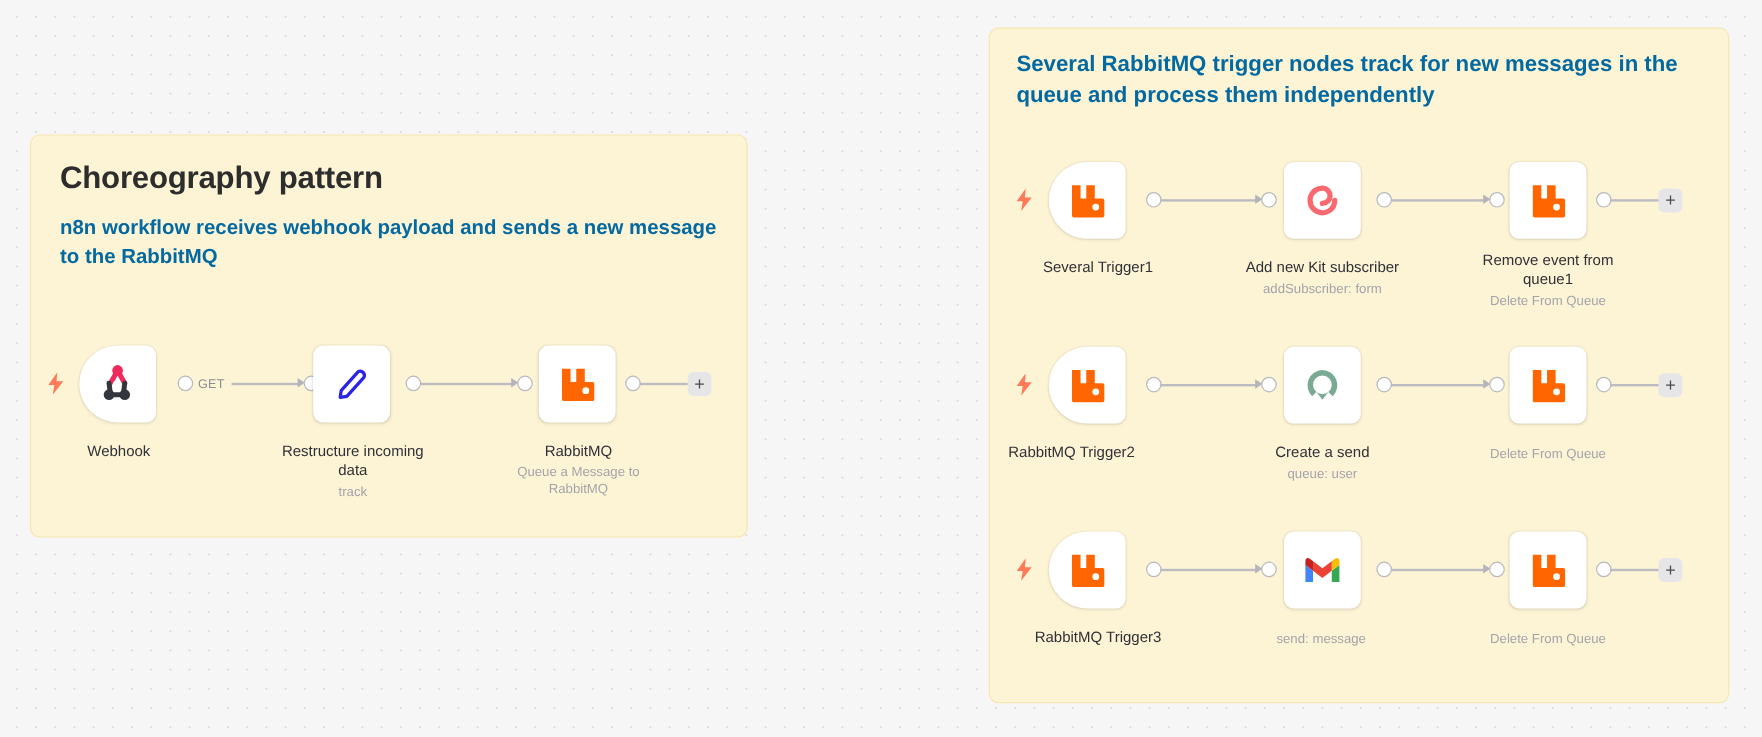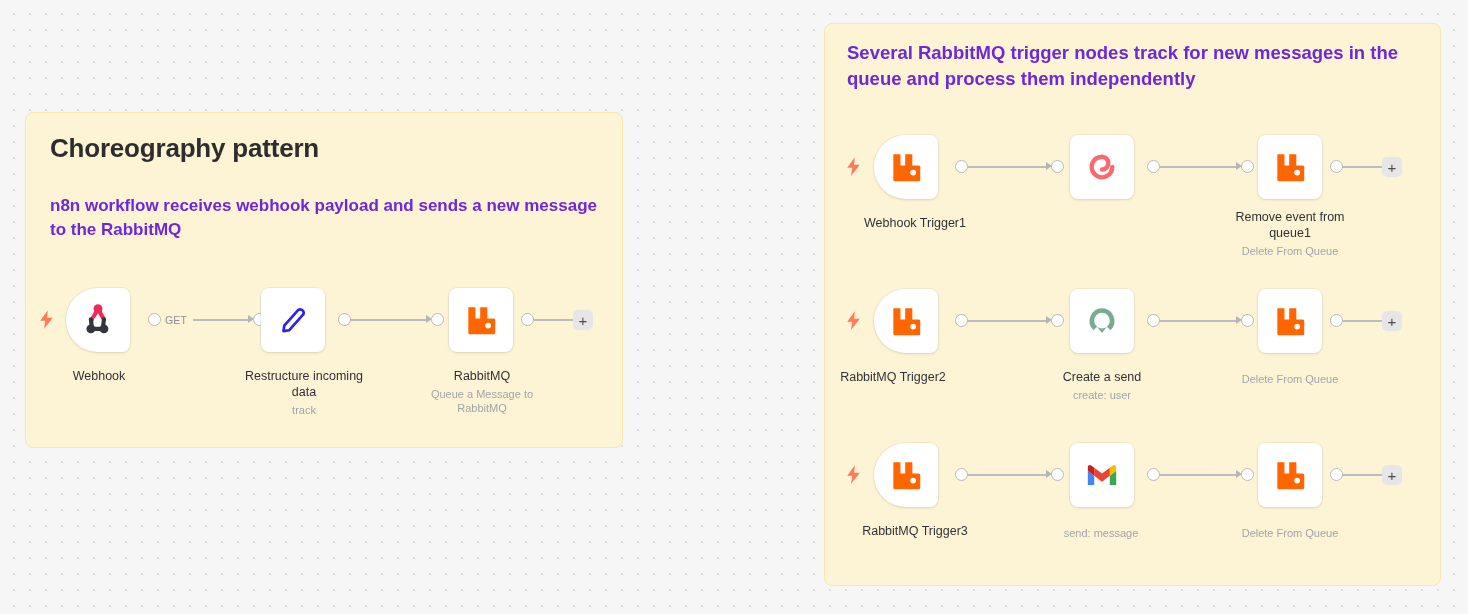--- a/index.html
+++ b/index.html
@@ -25,25 +25,25 @@
     box-sizing:border-box;
   }
   #sticky-left{left:25px;top:112px;width:598px;height:336px;}
   #sticky-right{left:824px;top:23px;width:617px;height:563px;}
 
   .sticky-title{
     font-size:26px;font-weight:bold;color:#2d2d2d;
     margin:0;padding:0;letter-spacing:-.2px;line-height:1.2;
   }
   .sticky-sub{
-    font-size:17px;font-weight:bold;color:#6d28d9;
+    font-size:17px;font-weight:bold;color:#0369a1;
     line-height:1.38;margin:0;
   }
   #sticky-left .pad{padding:20px 24px 0 24px;}
-  #sticky-left .sticky-sub{margin-top:30px;}
+  #sticky-left .sticky-sub{margin-top:14px;}
   #sticky-right .pad{padding:16px 24px 0 22px;}
   #sticky-right .sticky-sub{font-size:18.5px;line-height:1.42;}
 
   
   .node{
     position:absolute;
     width:64px;height:64px;
     background:#ffffff;
     border-radius:8px;
     box-shadow:0 1px 3px rgba(0,0,0,.10),0 0 0 1px rgba(0,0,0,.035);
@@ -147,21 +147,21 @@
 
   <div class="node" style="left:261px;top:288px;">
     <svg class="ico" viewBox="0 0 48 48">
       <path d="M12 38 L13 31 L31 11 A4.5 4.5 0 0 1 37 17 L19 37 Z" fill="none" stroke="#2a23e8" stroke-width="3.4" stroke-linejoin="round"></path>
     </svg>
   </div>
   <div class="dot" style="left:338px;top:313px;"></div>
   <div class="wire" style="left:350px;top:319px;width:78px;"></div>
   <div class="arrow" style="left:426px;top:315px;"></div>
   <div class="dot" style="left:431px;top:313px;"></div>
-  <div class="nlabel" style="left:232px;top:368px;width:124px;margin-left:10px;">
+  <div class="nlabel" style="left:232px;top:368px;width:124px;">
     <span class="name">Restructure incoming data</span>
     <span class="sub">track</span>
   </div>
 
   <div class="node" style="left:449px;top:288px;">
     <svg class="ico" viewBox="0 0 48 48">
       <path d="M8 8 h9 v14 h6 V8 h9 v14 h8 a2 2 0 0 1 2 2 v16 a2 2 0 0 1 -2 2 H10 a2 2 0 0 1 -2 -2 Z" fill="#ff6600"></path>
       <circle cx="33" cy="31" r="3.6" fill="#ffffff"></circle>
     </svg>
   </div>
@@ -181,33 +181,37 @@
     <svg class="ico" viewBox="0 0 48 48">
       <path d="M8 8 h9 v14 h6 V8 h9 v14 h8 a2 2 0 0 1 2 2 v16 a2 2 0 0 1 -2 2 H10 a2 2 0 0 1 -2 -2 Z" fill="#ff6600"></path>
       <circle cx="33" cy="31" r="3.6" fill="#ffffff"></circle>
     </svg>
   </div>
   <div class="dot" style="left:955px;top:160px;"></div>
   <div class="wire" style="left:967px;top:166px;width:80px;"></div>
   <div class="arrow" style="left:1046px;top:162px;"></div>
   <div class="dot" style="left:1051px;top:160px;"></div>
   <div class="nlabel" style="left:845px;top:215px;width:140px;">
-    <span class="name">Webhook Trigger1</span>
+    <span class="name">Several Trigger1</span>
   </div>
 
   <div class="node small-ico" style="left:1070px;top:135px;">
     <svg class="ico" viewBox="0 0 48 48">
       <path d="M38.5 24 A14.5 14.5 0 1 1 15.2 12.5" fill="none" stroke="#fb6970" stroke-width="6.2" stroke-linecap="round"></path>
       <path d="M15.2 12.5 A14.5 14.5 0 0 1 24 9.5 A9 9 0 0 1 24 27.5" fill="none" stroke="#fb6970" stroke-width="6.2" stroke-linecap="round"></path>
     </svg>
   </div>
   <div class="dot" style="left:1147px;top:160px;"></div>
   <div class="wire" style="left:1159px;top:166px;width:78px;"></div>
   <div class="arrow" style="left:1236px;top:162px;"></div>
   <div class="dot" style="left:1241px;top:160px;"></div>
+  <div class="nlabel" style="left:1028px;top:215px;width:148px;">
+    <span class="name">Add new Kit subscriber</span>
+    <span class="sub">addSubscriber: form</span>
+  </div>
 
   <div class="node" style="left:1258px;top:135px;">
     <svg class="ico" viewBox="0 0 48 48">
       <path d="M8 8 h9 v14 h6 V8 h9 v14 h8 a2 2 0 0 1 2 2 v16 a2 2 0 0 1 -2 2 H10 a2 2 0 0 1 -2 -2 Z" fill="#ff6600"></path>
       <circle cx="33" cy="31" r="3.6" fill="#ffffff"></circle>
     </svg>
   </div>
   <div class="dot" style="left:1330px;top:160px;"></div>
   <div class="wire" style="left:1342px;top:166px;width:42px;"></div>
   <div class="plusbtn" style="left:1382px;top:157px;">+</div>
@@ -239,21 +243,21 @@
       <path d="M24 6 A18 18 0 0 1 36 37 L31 32 A11 11 0 1 0 17 32 L12 37 A18 18 0 0 1 24 6 Z" fill="#7aab92"></path>
       <path d="M17 32 L24 41 L31 32 A11 11 0 0 1 17 32 Z" fill="#7aab92"></path>
     </svg>
   </div>
   <div class="dot" style="left:1147px;top:314px;"></div>
   <div class="wire" style="left:1159px;top:320px;width:78px;"></div>
   <div class="arrow" style="left:1236px;top:316px;"></div>
   <div class="dot" style="left:1241px;top:314px;"></div>
   <div class="nlabel" style="left:1034px;top:369px;width:136px;">
     <span class="name">Create a send</span>
-    <span class="sub">create: user</span>
+    <span class="sub">queue: user</span>
   </div>
 
   <div class="node" style="left:1258px;top:289px;">
     <svg class="ico" viewBox="0 0 48 48">
       <path d="M8 8 h9 v14 h6 V8 h9 v14 h8 a2 2 0 0 1 2 2 v16 a2 2 0 0 1 -2 2 H10 a2 2 0 0 1 -2 -2 Z" fill="#ff6600"></path>
       <circle cx="33" cy="31" r="3.6" fill="#ffffff"></circle>
     </svg>
   </div>
   <div class="dot" style="left:1330px;top:314px;"></div>
   <div class="wire" style="left:1342px;top:320px;width:42px;"></div>

